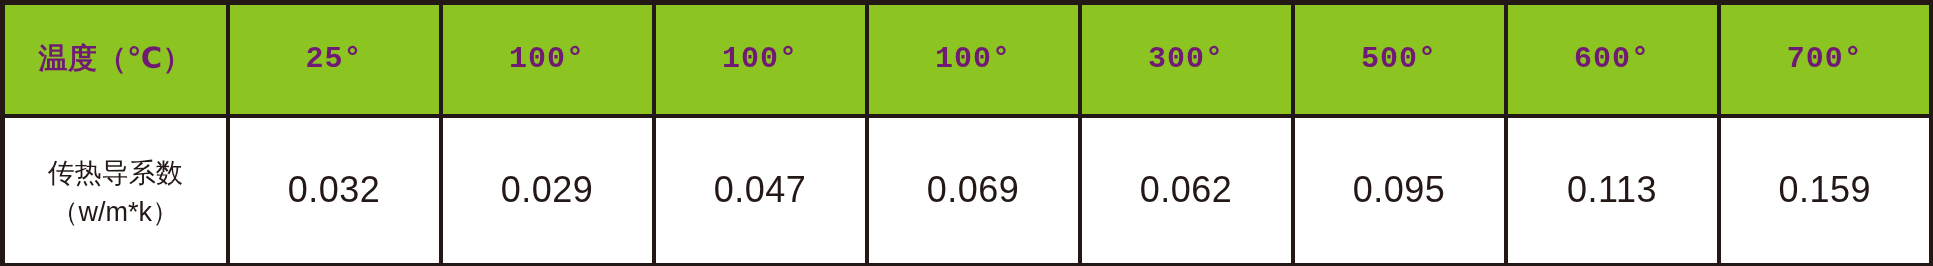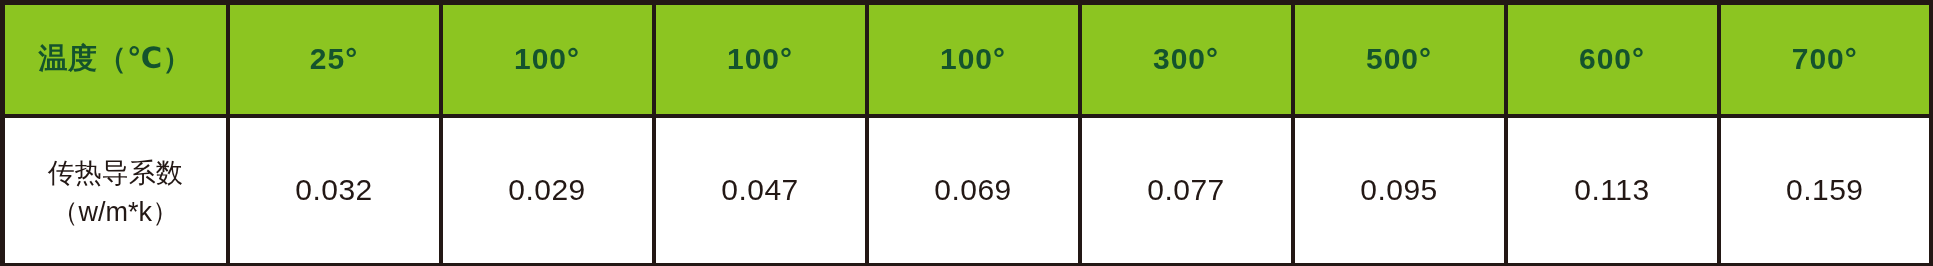--- a/index.html
+++ b/index.html
@@ -36,50 +36,51 @@
     border: 4px solid #231815;
     text-align: center;
     vertical-align: middle;
     padding: 0;
     box-sizing: border-box;
   }
 
   
   tr.header-row td {
     background: #8CC521;
-    color: #14532d;
+    color: #701a75;
     font-weight: bold;
     height: 113px;
   }
   td.header-label {
     font-size: 29px;
     letter-spacing: 0.5px;
   }
   td.header-temp {
     font-size: 30px;
     letter-spacing: 1px;
+    font-family: Liberation Mono, monospace;
   }
 
   
   tr.body-row td {
     background: #ffffff;
     color: #231815;
     font-weight: normal;
     height: 150px;
   }
   td.row-label {
     font-size: 27px;
     line-height: 1.24;
   }
   td.row-label .lbl-line {
     display: block;
     margin-top: 6px;
   }
   td.value-cell {
-    font-size: 30px;
+    font-size: 36px;
     letter-spacing: 0.5px;
   }
 
   
   col.col-label { width: 225px; }
   col.col-data  { width: 213px; }
 </style>
 </head>
 <body>
 
@@ -110,20 +111,20 @@
       </tr>
       <tr class="body-row">
         <td class="row-label">
           <span class="lbl-line">传热导系数</span>
           <span class="lbl-line">（w/m*k）</span>
         </td>
         <td class="value-cell">0.032</td>
         <td class="value-cell">0.029</td>
         <td class="value-cell">0.047</td>
         <td class="value-cell">0.069</td>
-        <td class="value-cell">0.077</td>
+        <td class="value-cell">0.062</td>
         <td class="value-cell">0.095</td>
         <td class="value-cell">0.113</td>
         <td class="value-cell">0.159</td>
       </tr>
     </tbody>
   </table>
 </div>
 
 </body></html>

